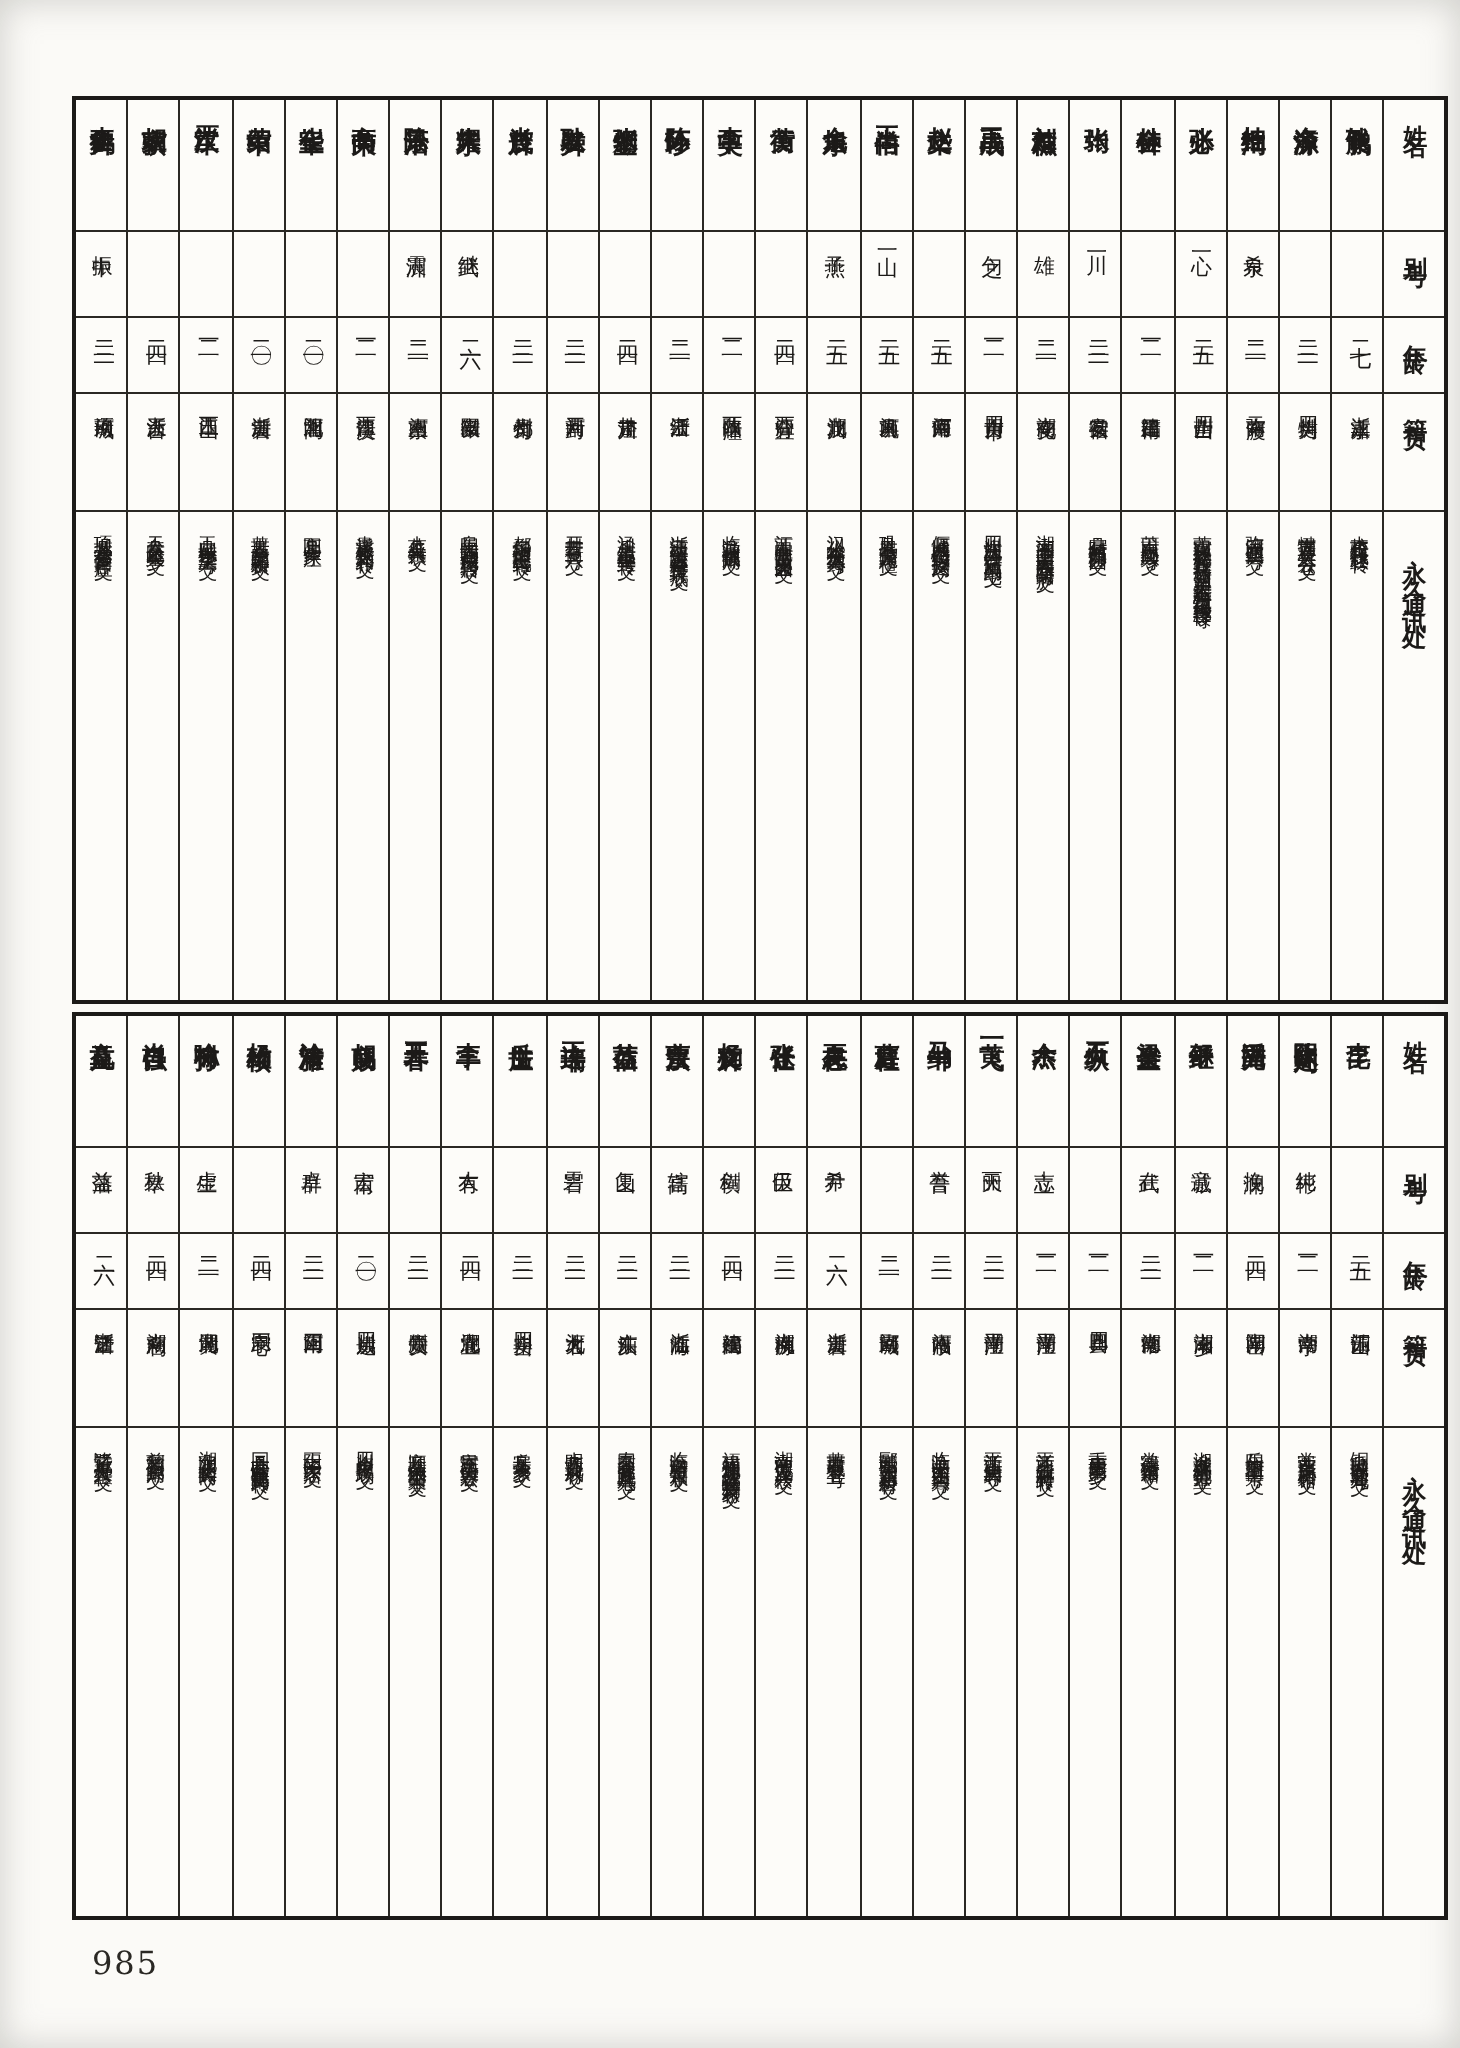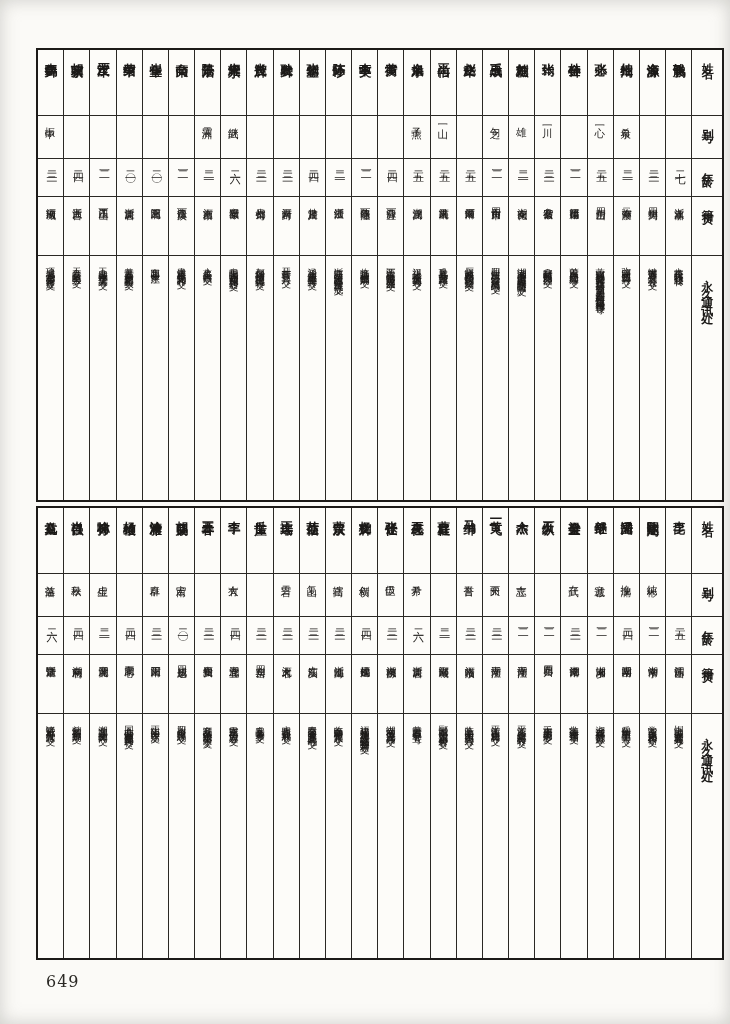--- a/index.html
+++ b/index.html
@@ -948,13 +948,13 @@
           <span class="vt">浙江诸暨</span>
         </div>
         <div class="cell c-addr">
           <span class="vt">诸暨三都寿人堂转交</span>
         </div>
       </div>
     </div>
 
 </div>
 
-<div class="page-num">649</div>
+<div class="page-num">985</div>
 
 </body></html>

